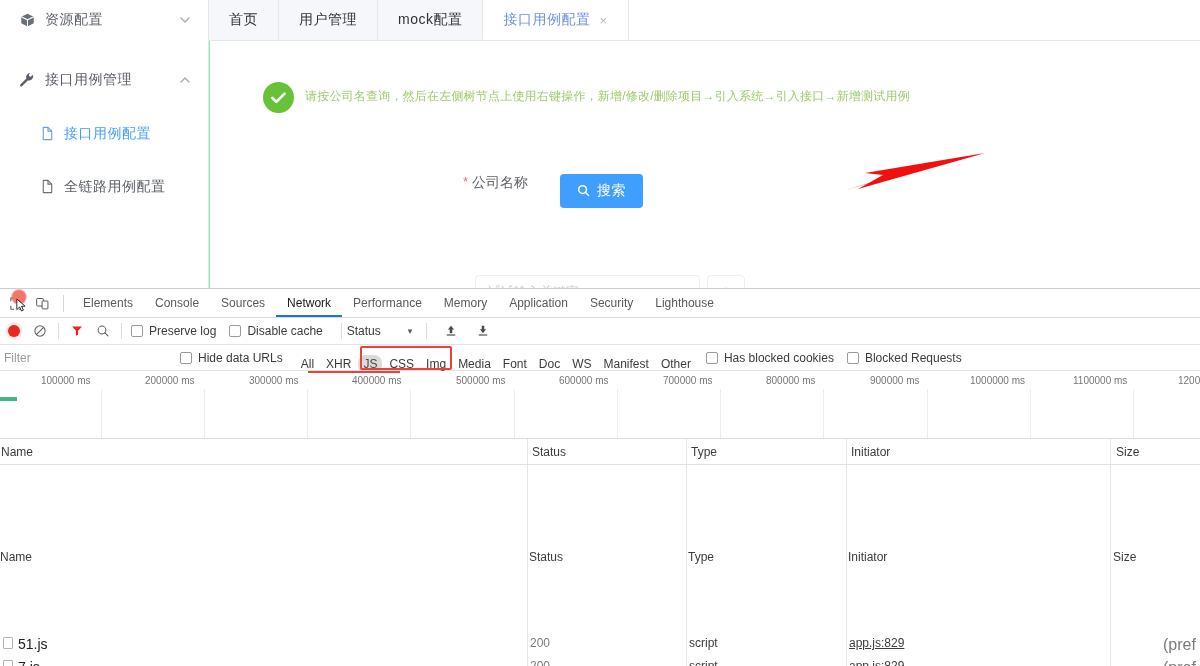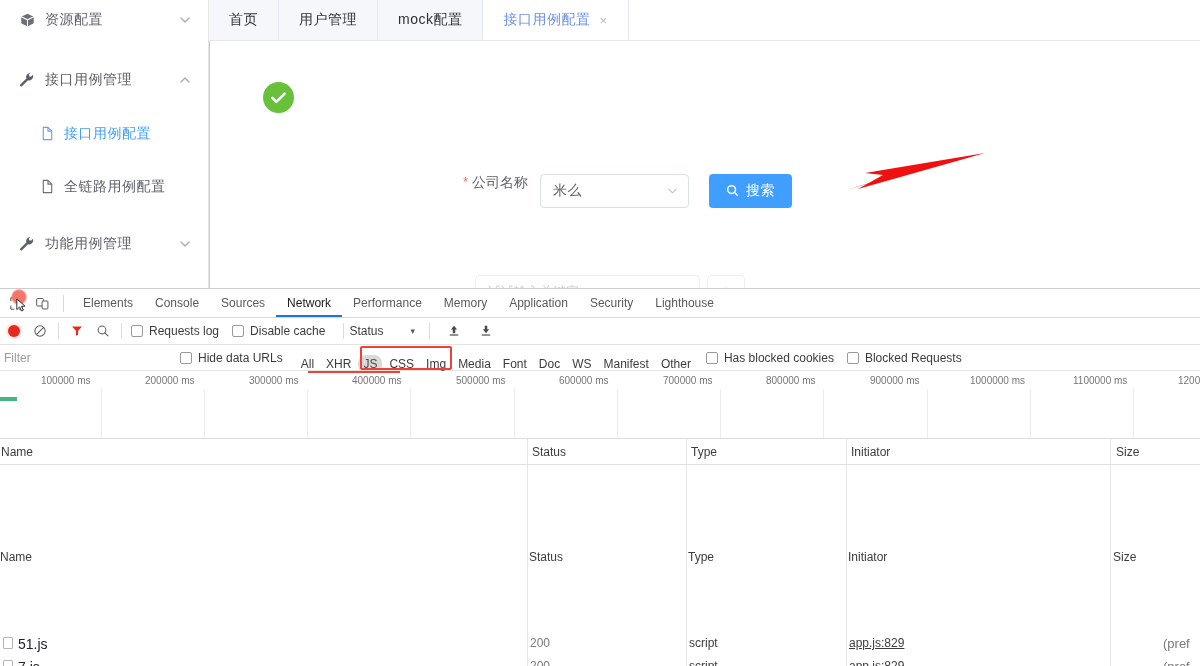--- a/index.html
+++ b/index.html
@@ -229,21 +229,21 @@
     position: absolute; left: 3px; top: 4px; width: 10px; height: 12px;
     border: 1px solid #b5b5b5; border-radius: 1px; background: #fff;
   }
   .net-row .nr-name { position: absolute; left: 18px; top: 3px; font-size: 14px; color: #202124; white-space: nowrap;}
   .net-row .nr-status { position: absolute; left: 530px; top: 3px; font-size: 12px; color: #7a7a7a; }
   .net-row .nr-type { position: absolute; left: 689px; top: 3px; font-size: 12px; color: #3c3c3c; }
   .net-row .nr-init {
     position: absolute; left: 849px; top: 3px; font-size: 12px; color: #3c3c3c;
     text-decoration: underline; cursor: pointer;
   }
-  .net-row .nr-size { position: absolute; left: 1163px; top: 3px; font-size: 13px; color: #7a7a7a; white-space: nowrap;}
+  .net-row .nr-size { position: absolute; left: 1163px; top: 3px; font-size: 16px; color: #7a7a7a; white-space: nowrap;}
 </style>
 </head>
 <body>
 
 <div id="app-region">
 
   <div id="sidebar">
 
     <div class="menu-row" style="top:0">
       <span class="mi-icon">
@@ -287,33 +287,20 @@
     <div class="submenu-row" style="margin-top:13px">
       <span class="mi-icon">
         <svg viewBox="0 0 16 16" width="15" height="15" fill="none" stroke="#6b7078" stroke-width="1.2" stroke-linejoin="round">
           <path d="M3.5 1.5h5l4 4v9h-9z"></path>
             <path d="M8.5 1.5v4h4"></path>
         </svg>
       </span>
       <span class="mi-label">全链路用例配置</span>
     </div>
 
-    <div class="menu-row" style="margin-top:17px">
-      <span class="mi-icon">
-        <svg viewBox="0 0 18 18" width="16" height="16" fill="#5a5e66">
-          <path d="M12.6 1.2a4.6 4.6 0 0 0-4.3 6.2L1.8 13.9a1.3 1.3 0 1 0 1.8 1.8l6.5-6.5a4.6 4.6 0 0 0 5.6-6.1l-2.3 2.3-1.9-.5-.5-1.9z"></path>
-        </svg>
-      </span>
-      <span class="mi-label">功能用例管理</span>
-      <span class="mi-arrow">
-        <svg viewBox="0 0 14 14" width="14" height="14" fill="none" stroke="#a8abb2" stroke-width="1.4" stroke-linecap="round" stroke-linejoin="round">
-            <path d="M3 5l4 4 4-4"></path>
-          </svg>
-      </span>
-    </div>
   </div>
 
   <div id="tabbar">
     <div class="tab">
       <span>首页</span>
     </div>
     <div class="tab">
       <span>用户管理</span>
     </div>
     <div class="tab">
@@ -328,34 +315,27 @@
 
   <div id="content">
 
     <div id="alert-box">
       <div id="alert-icon">
         <svg viewBox="0 0 24 24" width="21" height="21" fill="none" stroke="#ffffff" stroke-width="3" stroke-linecap="round" stroke-linejoin="round">
           <path d="M5 12.5l4.5 4.5L19 7.5"></path>
         </svg>
       </div>
       <div id="alert-text">
+        <div id="alert-desc">请按公司名查询，然后在左侧树节点上使用右键操作，新增/修改/删除项目→引入系统→引入接口→新增测试用例</div>
       </div>
     </div>
 
     <div id="form-row">
       <div id="form-label">
         <span class="req-star">*</span><span>公司名称</span>
-      </div>
-      <div id="company-select">
-        <span class="sel-val">米么</span>
-        <span class="sel-arrow">
-          <svg viewBox="0 0 14 14" width="13" height="13" fill="none" stroke="#c0c4cc" stroke-width="1.3" stroke-linecap="round" stroke-linejoin="round">
-              <path d="M3 5.5l4 4 4-4"></path>
-            </svg>
-        </span>
       </div>
       <button id="search-btn">
         <span class="s-icon">
           <svg viewBox="0 0 14 14" width="13" height="13" fill="none" stroke="#ffffff" stroke-width="1.6" stroke-linecap="round">
             <circle cx="6" cy="6" r="4.2"></circle>
               <path d="M9.2 9.2l3.2 3.2"></path>
           </svg>
         </span>
         <span>搜索</span>
       </button>
@@ -444,21 +424,21 @@
     </div>
     <div class="nt-icon">
       <svg viewBox="0 0 18 18" width="14" height="14" fill="none" stroke="#5a5a5a" stroke-width="1.3" stroke-linecap="round">
         <circle cx="7.7" cy="7.7" r="5"></circle>
           <path d="M11.4 11.4 15.4 15.4"></path>
       </svg>
     </div>
     <div class="nt-sep"></div>
     <div class="nt-check" style="margin-left:4px">
       <span class="cbox"></span>
-      <span>Requests log</span>
+      <span>Preserve log</span>
     </div>
     <div class="nt-check">
       <span class="cbox"></span>
       <span>Disable cache</span>
     </div>
     <div class="nt-sep"></div>
     <div id="nt-throttle">
       <span>Status</span>
       <span class="tri">▾</span>
     </div>

